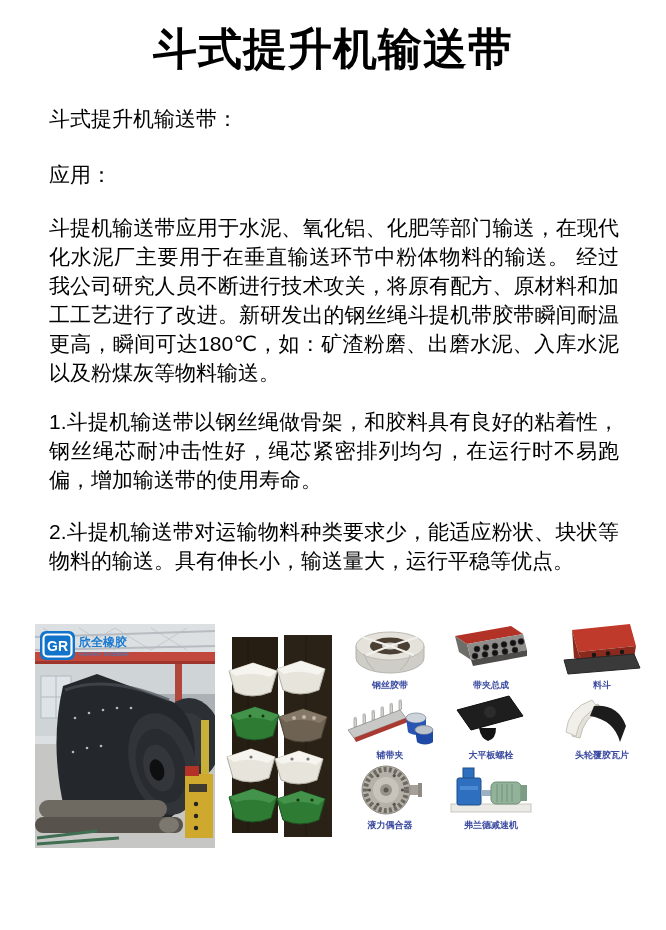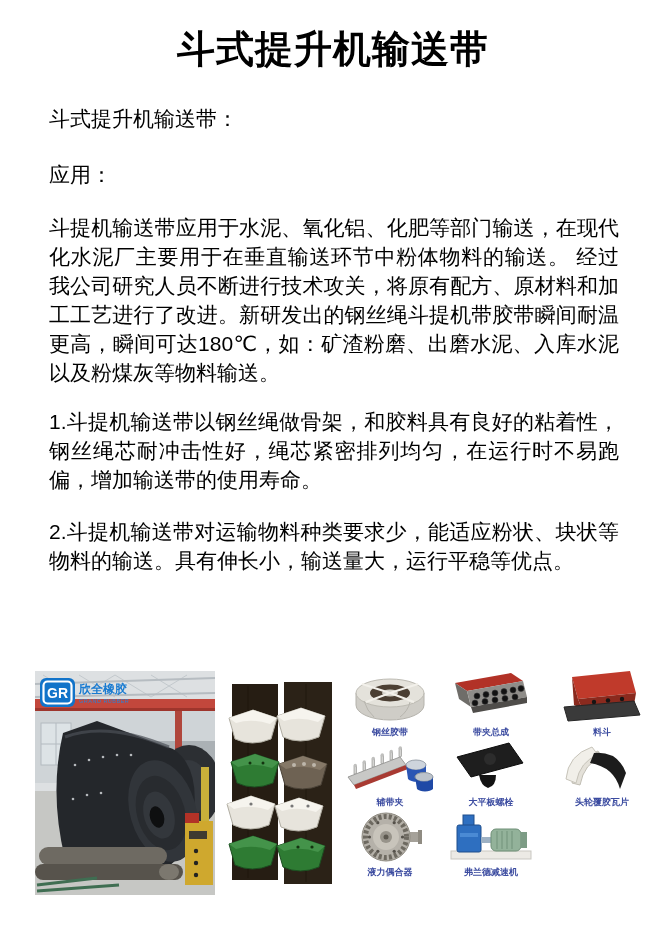--- a/index.html
+++ b/index.html
@@ -1,28 +1,28 @@
 <!DOCTYPE html>
 <html><head>
 <meta charset="utf-8">
 <style>
   html,body{margin:0;padding:0;background:#fff;}
   .page{position:relative;width:666px;height:930px;background:#ffffff;overflow:hidden;
         font-family:"Liberation Sans","DejaVu Sans",sans-serif;color:#000;}
-  .title{margin:20px 36px 0;text-align:center;font-size:38px;line-height:58px;
+  .title{margin:20px 36px 0;text-align:center;font-size:44px;line-height:58px;
          font-weight:700;letter-spacing:1px;white-space:nowrap;}
   .content{margin:0 35px 0 37px;font-size:21px;line-height:29px;}
   .content p{margin:12px;}
   .intro{margin-top:26px !important;}
   .heading-app{margin-top:27px !important;}
   .body-par{margin-top:24px !important;text-align:justify;text-justify:inter-ideograph;}
   .heading-feat{margin-top:25px !important;}
   .feat1{margin-top:20px !important;text-align:justify;}
   .feat2{margin-top:23px !important;text-align:justify;}
-  .gallery{position:absolute;left:0;top:670px;width:587px;height:240px;}
+  .gallery{position:absolute;left:0;top:623px;width:587px;height:240px;}
   .factory-photo{position:absolute;left:35px;top:1px;width:180px;height:224px;}
   .bucket-board{position:absolute;left:218px;top:8px;width:130px;height:215px;}
   .parts-grid{position:absolute;left:340px;top:0;width:322px;
               display:grid;grid-template-columns:100px 102px 120px;grid-auto-rows:70px;text-align:right;}
   .cell{display:flex;flex-direction:column;align-items:center;justify-content:flex-end;padding-bottom:2px;}
   .part-img{display:flex;align-items:flex-end;justify-content:center;}
   .part-label{font-size:9px;line-height:11px;font-weight:700;color:#3b4ba0;margin-top:2px;white-space:nowrap;}
   svg{display:block;}
 </style>
 </head>

